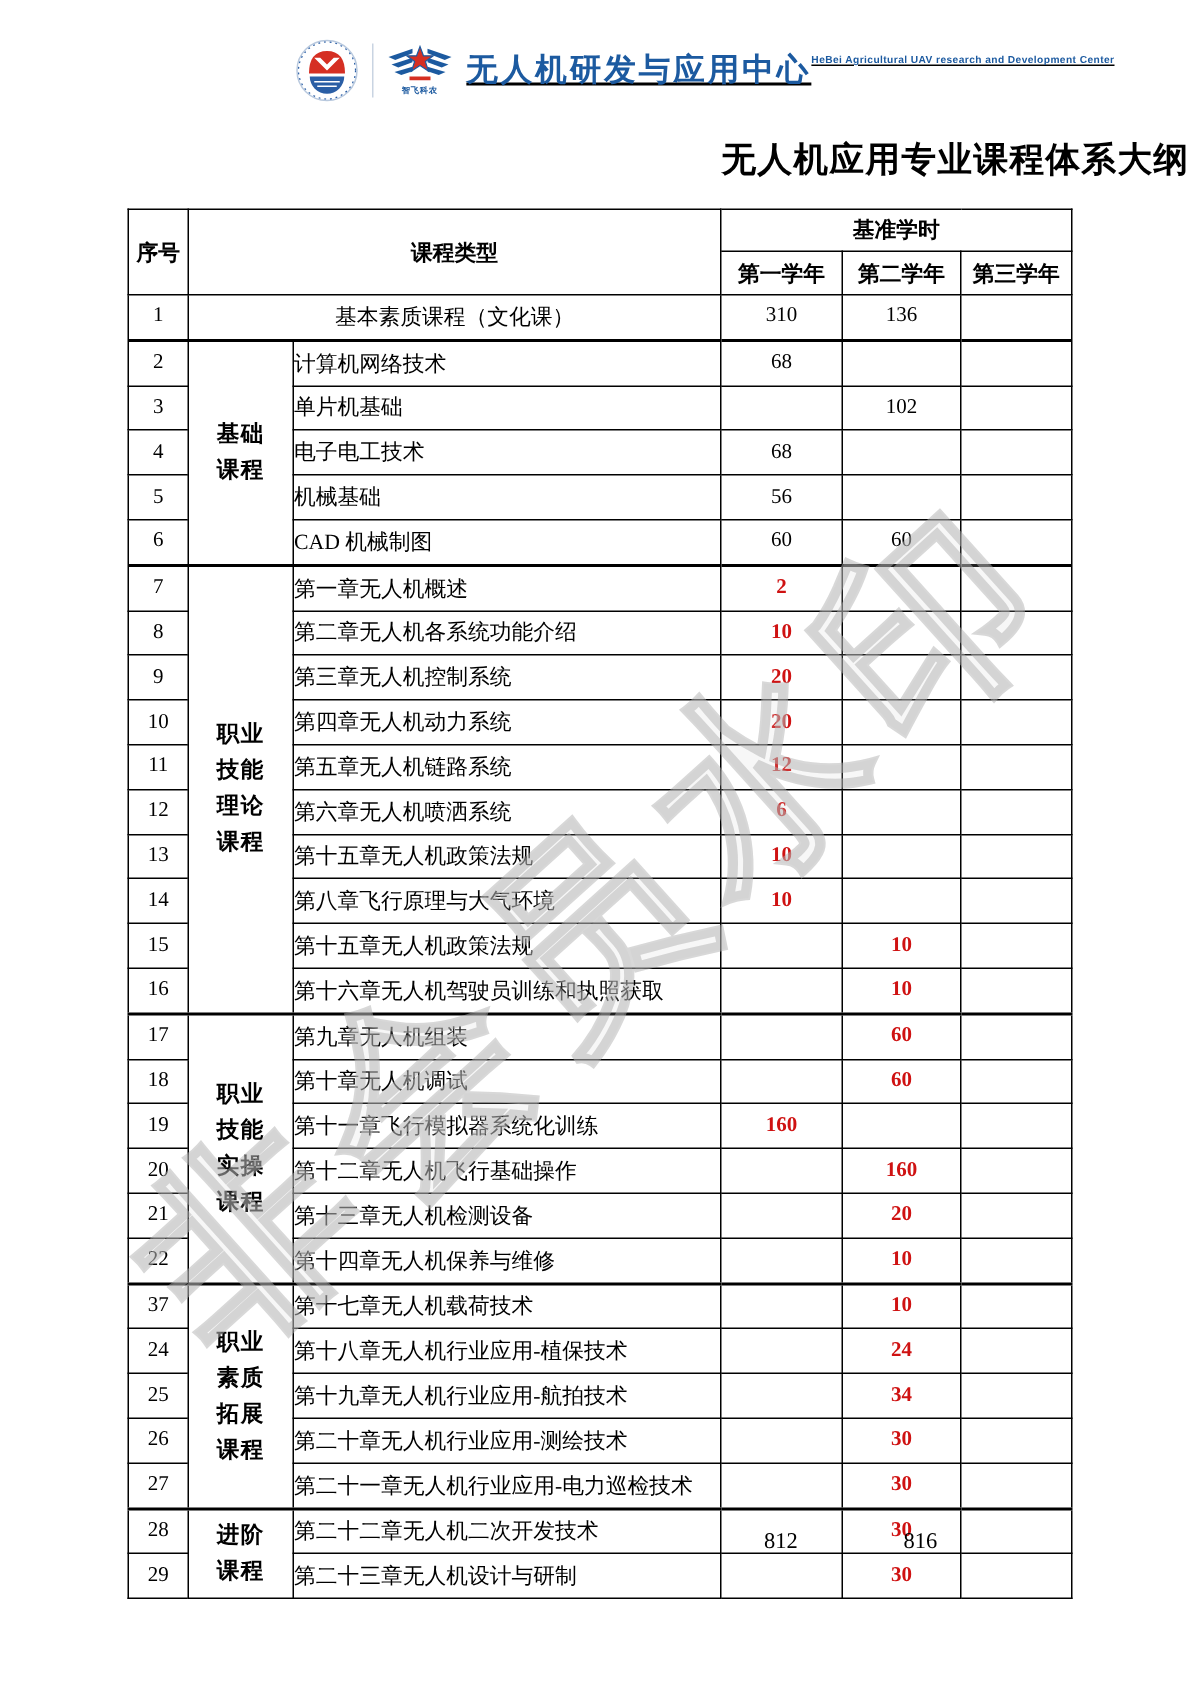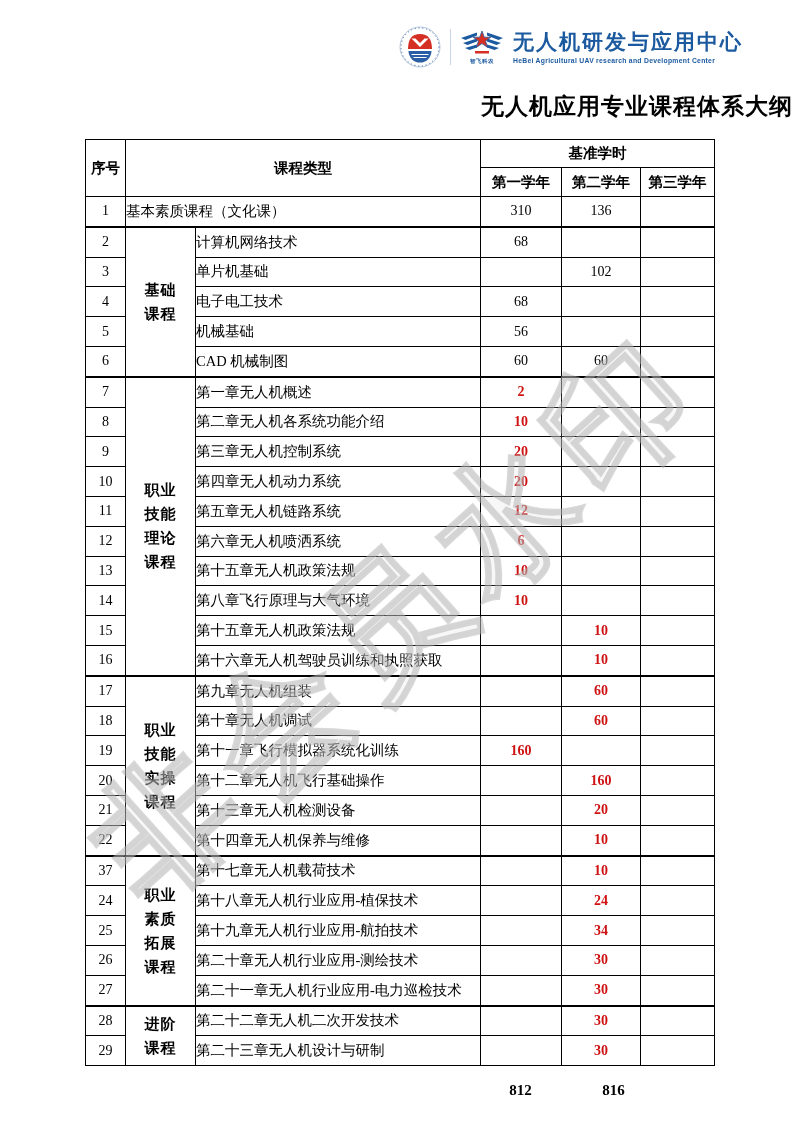--- a/index.html
+++ b/index.html
@@ -5,48 +5,48 @@
   html,body{margin:0;padding:0;background:#ffffff;}
   .page{position:relative;width:793px;height:1122px;background:#fff;overflow:hidden;
         font-family:"Liberation Sans",sans-serif;color:#000;}
 
   
   .org-header{position:absolute;top:26px;right:50px;display:flex;align-items:center;gap:9px;}
   .hdr-divider{width:1px;height:36px;background:#c9d4e2;}
   .star-wrap{display:flex;flex-direction:column;align-items:center;gap:1px;}
   .logo-caption{font-size:5.5px;color:#1c5aa0;font-weight:bold;letter-spacing:0.5px;
                 filter:blur(0.4px);line-height:1;}
-  .org-names{display:flex;flex-direction:column;justify-content:center;}
+  .org-names{display:flex;justify-content:center;text-decoration:underline;}
   .org-cn{font-size:21px;font-weight:bold;color:#1c5aa0;letter-spacing:2px;line-height:1.15;}
   .org-en{font-size:6.8px;font-weight:bold;color:#1c5aa0;letter-spacing:0.28px;margin-top:2px;}
 
   
   .doc-title{position:absolute;top:91px;left:0;width:100%;text-align:right;margin:0;
              font-size:23px;font-weight:bold;letter-spacing:1px;
              font-family:"Liberation Sans",sans-serif;}
 
   
   table.course{position:absolute;left:85px;top:139px;width:629px;border-collapse:collapse;
                table-layout:fixed;}
   table.course th,table.course td{border:1px solid #000;padding:0;overflow:hidden;}
   table.course th{font-size:14.5px;font-weight:bold;font-family:"Liberation Sans",sans-serif;}
   thead tr.h1 th{height:27px;}
   thead tr.h2 th{height:28px;}
   tbody td{height:28.8px;}
   td.seq,td.num{font-family:"Liberation Serif",serif;font-size:14px;text-align:center;}
   td.name{font-family:"Liberation Serif",serif;font-size:14.5px;text-align:left;padding-left:2px;
           white-space:nowrap;}
-  td.name.center{padding-left:0;}
+  td.name.center{text-align:center;padding-left:0;}
   td.cat{font-family:"Liberation Sans",sans-serif;font-weight:bold;font-size:15px;
          text-align:center;white-space:pre-line;line-height:1.6;letter-spacing:1px;}
   td.num.red{color:#cf1212;font-weight:bold;}
   tr.gtop td{border-top:2px solid #000;}
 
   
-  .totals{position:absolute;left:85px;top:1082px;width:629px;height:22px;font-weight:bold;}
+  .totals{position:absolute;left:85px;top:1020px;width:629px;height:22px;}
   .total{position:absolute;text-align:center;font-family:"Liberation Serif",serif;
          font-size:15px;color:#000;}
   .total1{left:395px;width:81px;}
   .total2{left:476px;width:79px;margin-left:13px;}
 
   
   .watermark{position:absolute;left:25px;top:335px;width:745px;height:565px;
              display:flex;align-items:center;justify-content:center;
              pointer-events:none;z-index:6;}
   .watermark span{display:block;transform:rotate(-42deg);

